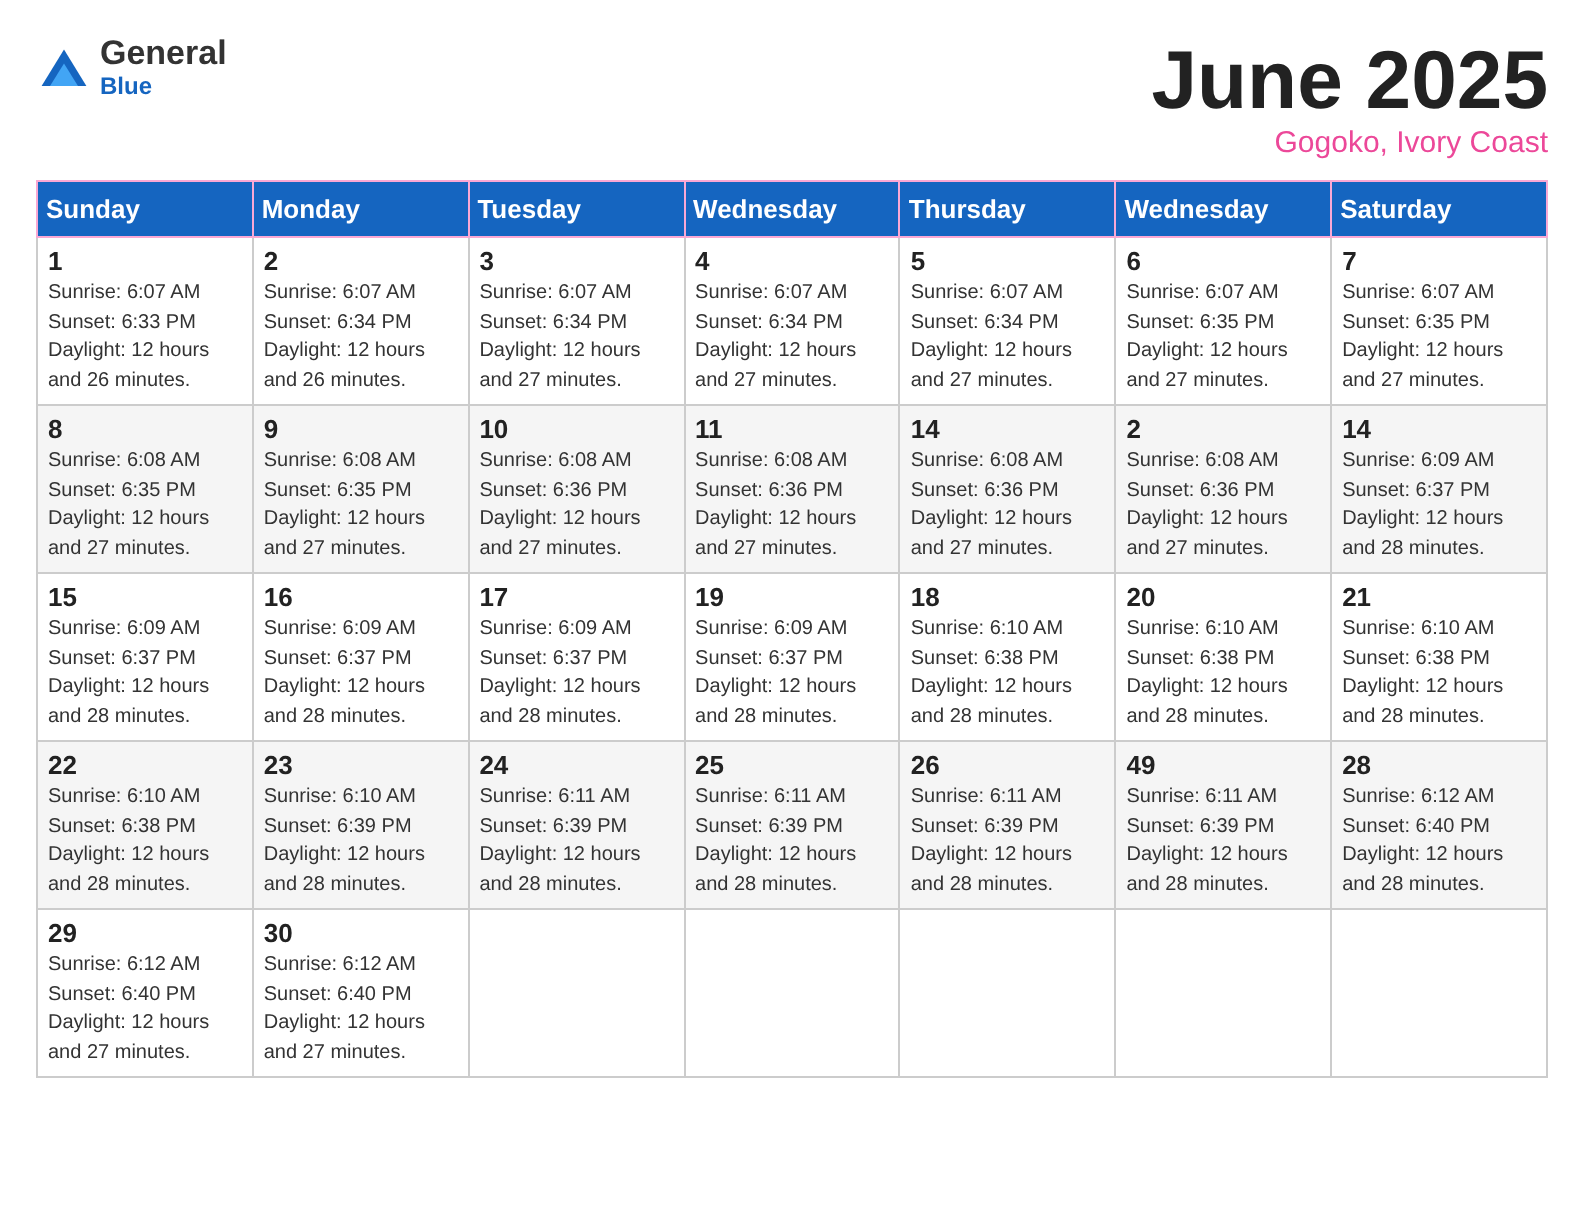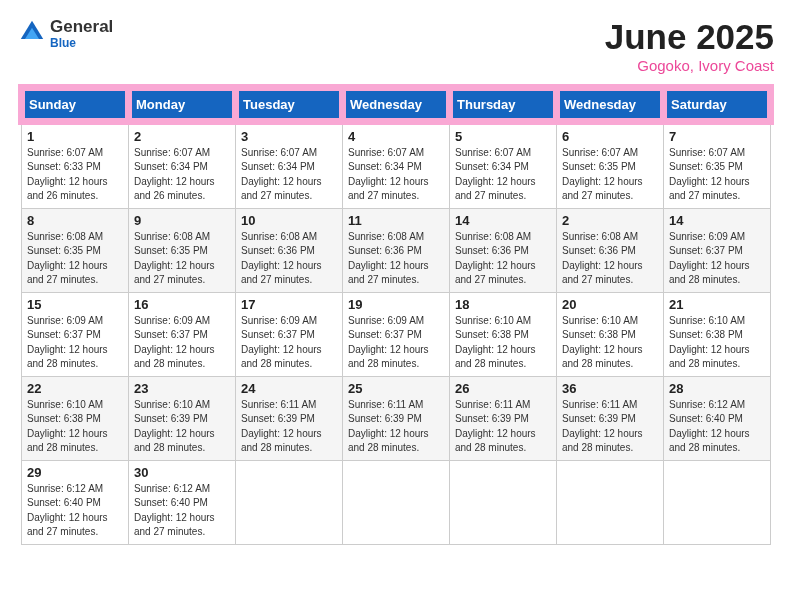--- a/index.html
+++ b/index.html
@@ -17,21 +17,21 @@
       background: #fff;
     }
     .header-row {
       display: flex;
       justify-content: space-between;
       align-items: flex-start;
       margin-bottom: 10px;
     }
     .logo {
       display: flex;
-      align-items: flex-start;
+      align-items: flex-end;
     }
     .logo-text {
       display: flex;
       flex-direction: column;
       line-height: 1.1;
     }
     .logo-general {
       font-size: 17px;
       font-weight: bold;
       color: #333;
@@ -43,42 +43,42 @@
     }
     .logo-icon {
       width: 28px;
       height: 28px;
       margin-right: 4px;
     }
     .title-block {
       text-align: right;
     }
     .cal-title {
-      font-size: 35px;
+      font-size: 41px;
       font-weight: bold;
       color: #222;
       line-height: 1.1;
     }
     .cal-subtitle {
       font-size: 15px;
       color: #ec4899;
     }
     .calendar {
       width: 100%;
       border-collapse: collapse;
       table-layout: fixed;
     }
     .calendar thead th {
       background: #1565C0;
       color: #fff;
       font-size: 13px;
       font-weight: bold;
       padding: 6px 4px;
       text-align: left;
-      border: 7px solid #f9a8d4;
+      border: 1px solid #f9a8d4;
     }
     .calendar tbody td {
       vertical-align: top;
       border: 1px solid #ccc;
       padding: 4px 5px;
       font-size: 10.5px;
       color: #222;
       min-height: 80px;
       height: 80px;
       background: #fff;
@@ -319,21 +319,21 @@
 and 28 minutes.</div>
           </td>
           <td>
             <span class="day-num">26</span>
             <div class="day-info" style="white-space: pre-line;">Sunrise: 6:11 AM
 Sunset: 6:39 PM
 Daylight: 12 hours
 and 28 minutes.</div>
           </td>
           <td>
-            <span class="day-num">36</span>
+            <span class="day-num">49</span>
             <div class="day-info" style="white-space: pre-line;">Sunrise: 6:11 AM
 Sunset: 6:39 PM
 Daylight: 12 hours
 and 28 minutes.</div>
           </td>
           <td>
             <span class="day-num">28</span>
             <div class="day-info" style="white-space: pre-line;">Sunrise: 6:12 AM
 Sunset: 6:40 PM
 Daylight: 12 hours

